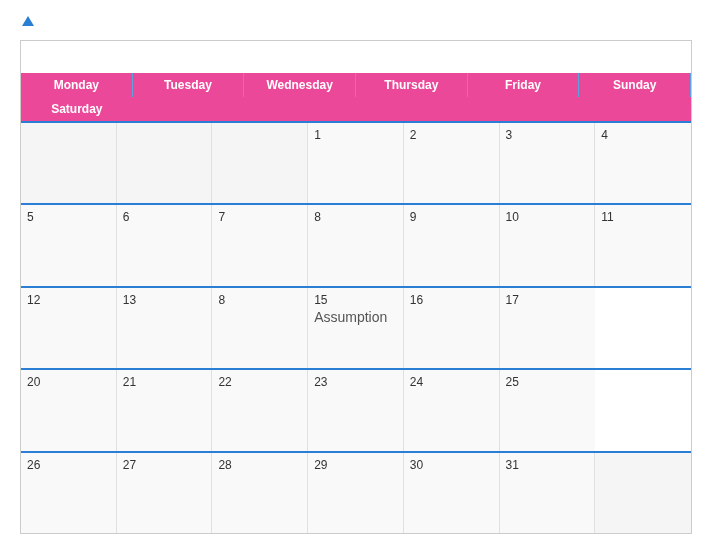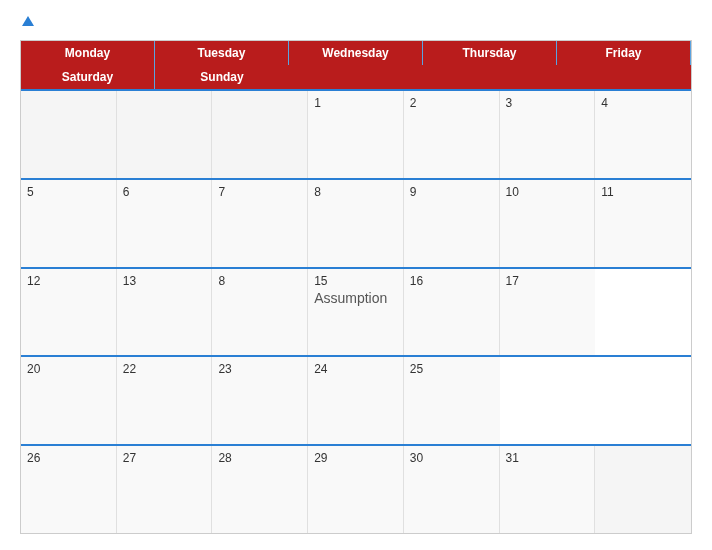--- a/index.html
+++ b/index.html
@@ -72,22 +72,23 @@
 
     .calendar {
       flex: 1;
       display: flex;
       flex-direction: column;
       border: 1px solid #ccc;
     }
 
     .day-headers {
       display: grid;
-      grid-template-columns: repeat(5, 1fr);
-      background: #b91c1c;
+      grid-template-columns: repeat(6, 1fr);
+      background: #ec4899;
+      margin-top: 32px;
     }
 
     .day-header {
       color: #fff;
       font-size: 12px;
       font-weight: bold;
       text-align: center;
       padding: 5px 2px;
       border-right: 1px solid #5aa3e0;
     }
@@ -153,22 +154,22 @@
   <div class="region"></div>
 </div>
 
 <div class="calendar">
   <div class="day-headers">
   <div class="day-header">Monday</div>
       <div class="day-header">Tuesday</div>
       <div class="day-header">Wednesday</div>
       <div class="day-header">Thursday</div>
       <div class="day-header">Friday</div>
+      <div class="day-header">Sunday</div>
       <div class="day-header">Saturday</div>
-      <div class="day-header">Sunday</div>
     </div>
   <div class="weeks">
   <div class="week-row">
         <div class="day-cell empty"></div>
         <div class="day-cell empty"></div>
         <div class="day-cell empty"></div>
         <div class="day-cell">
           <span class="day-number">1</span>
         </div>
         <div class="day-cell">
@@ -223,20 +224,23 @@
         </div>
         <div class="day-cell">
           <span class="day-number">17</span>
         </div>
       </div>
       <div class="week-row">
         <div class="day-cell">
           <span class="day-number">20</span>
         </div>
         <div class="day-cell">
+          <span class="day-number">21</span>
+        </div>
+        <div class="day-cell">
           <span class="day-number">22</span>
         </div>
         <div class="day-cell">
           <span class="day-number">23</span>
         </div>
         <div class="day-cell">
           <span class="day-number">24</span>
         </div>
         <div class="day-cell">
           <span class="day-number">25</span>

